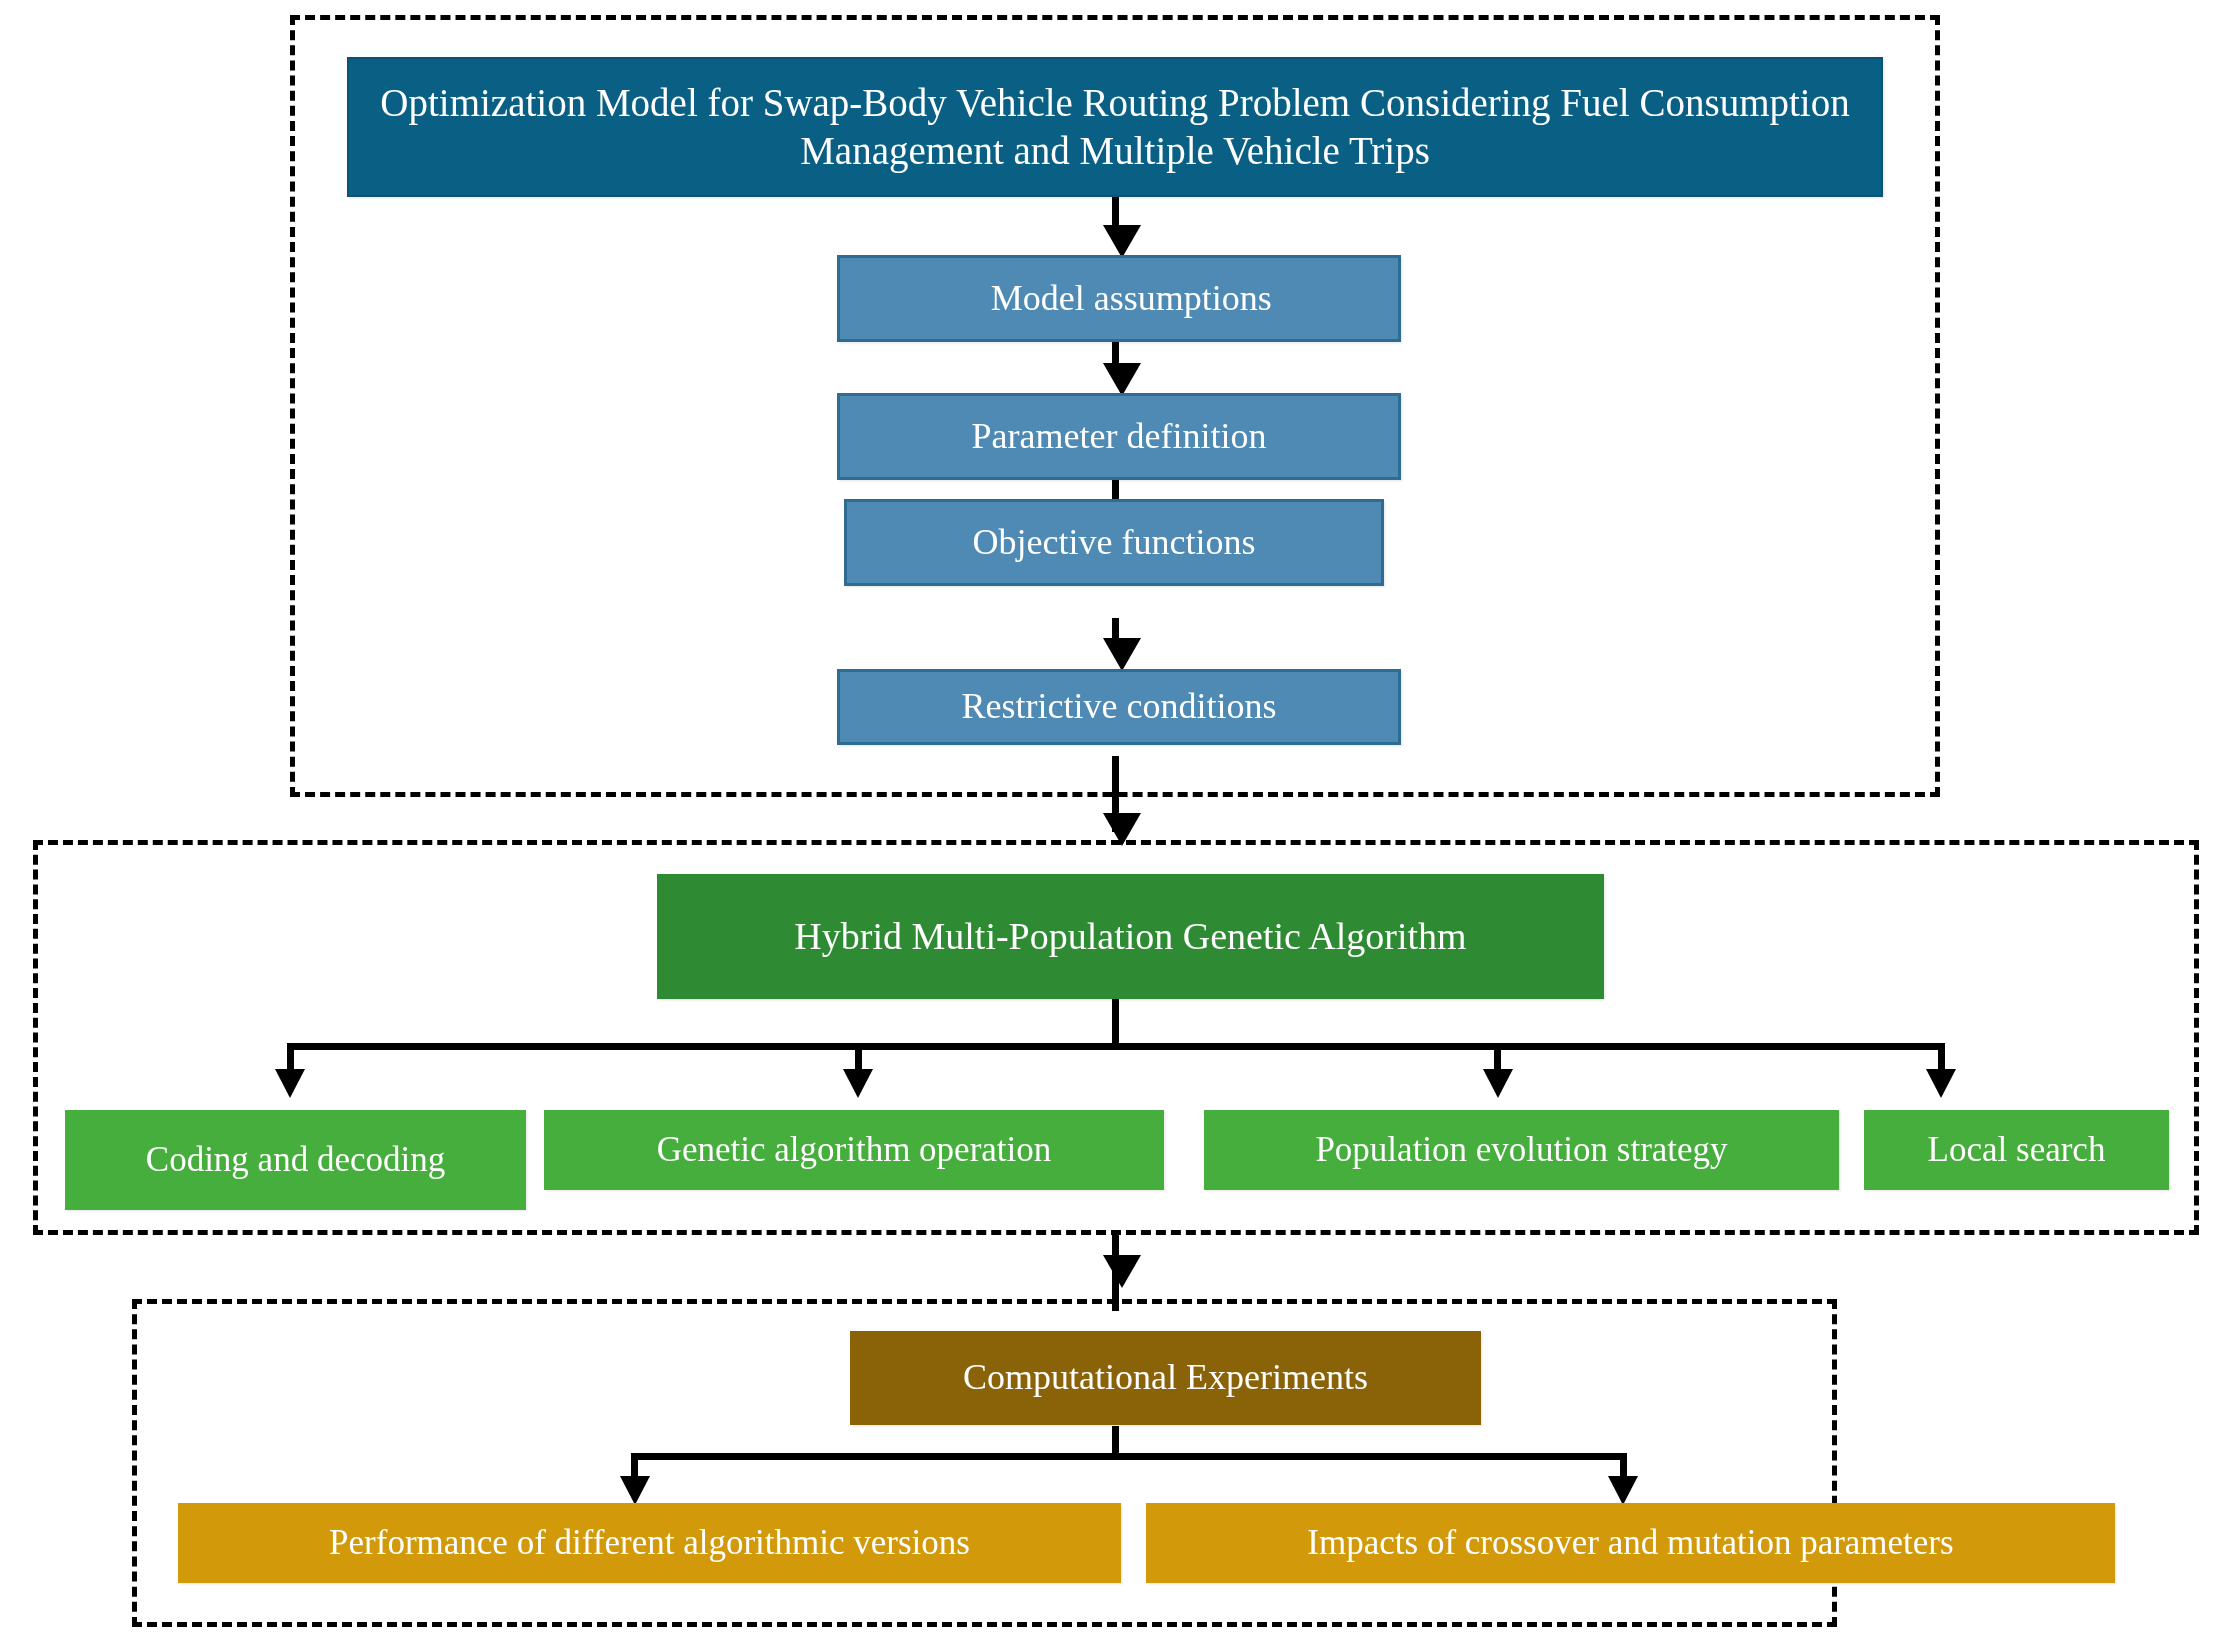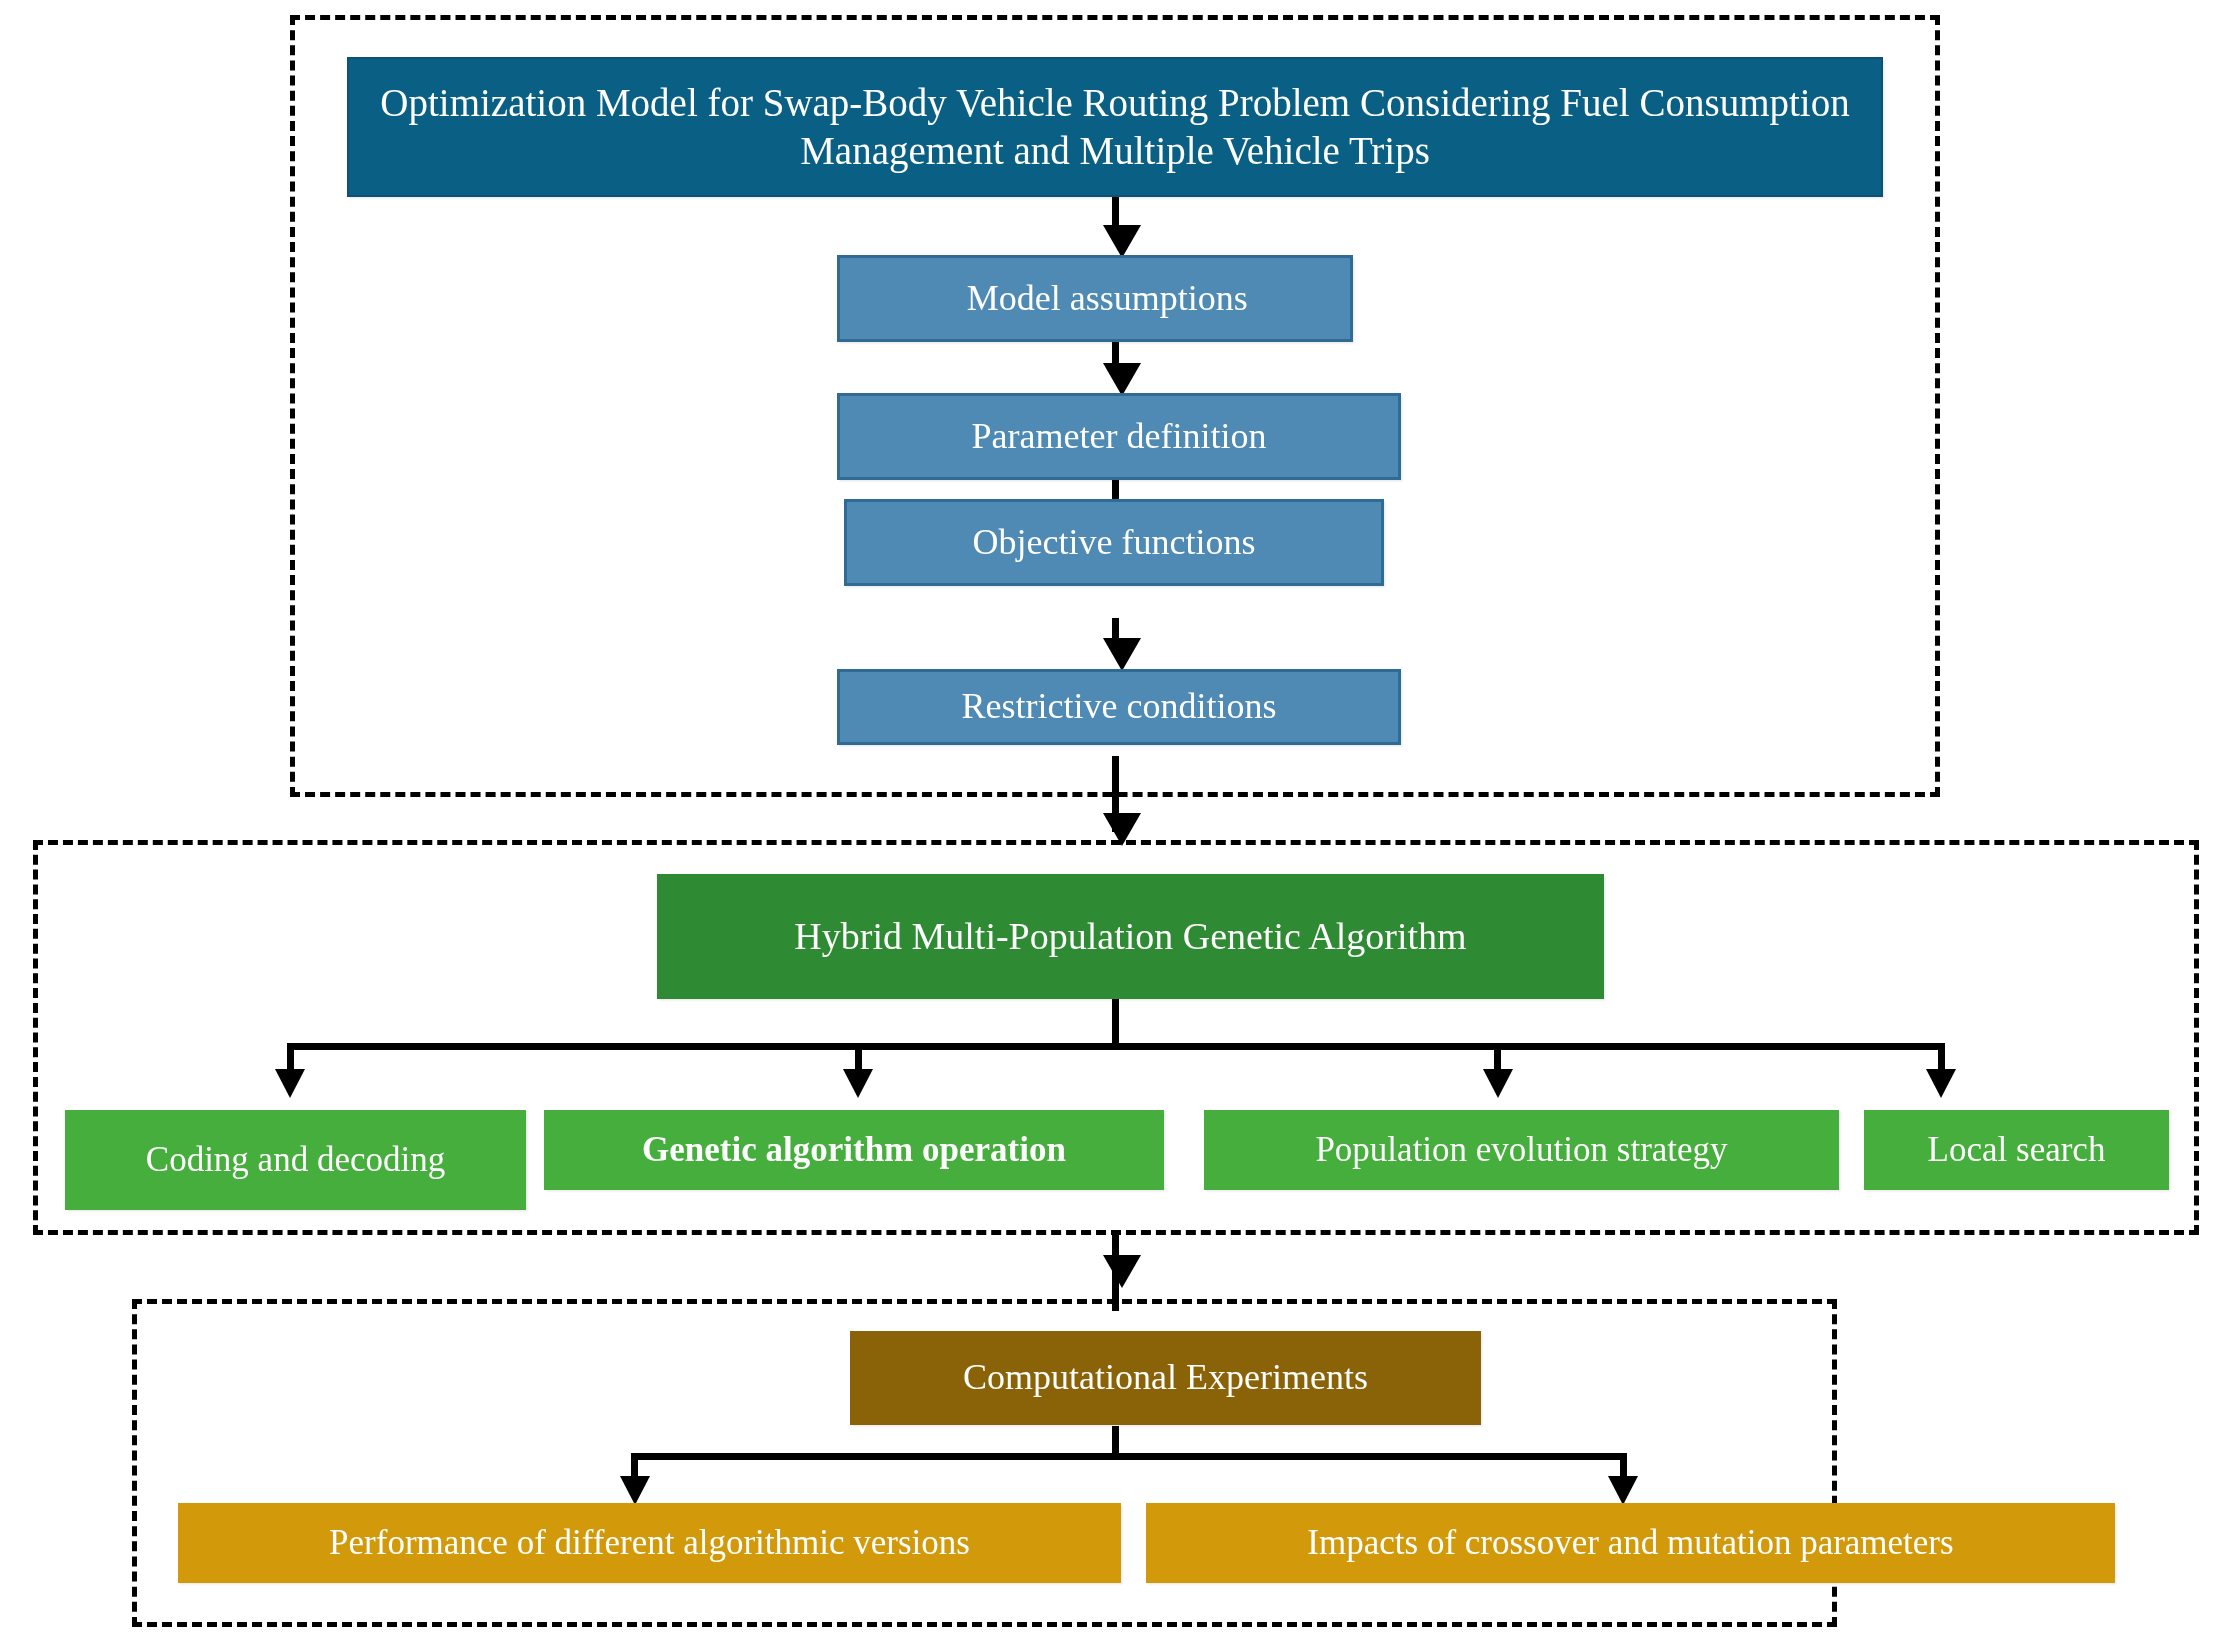--- a/index.html
+++ b/index.html
@@ -99,21 +99,21 @@
 
 <div id="canvas">
 
   <div class="section-frame" style="left:290px; top:14.5px; width:1650px; height:782px;"></div>
 
   <div class="node node-title" style="left:347px; top:57px; width:1536px; height:140px;">Optimization Model for Swap-Body Vehicle Routing Problem Considering Fuel Consumption Management and Multiple Vehicle Trips</div>
 
   <div class="vline" style="left:1112px; top:197px; height:38px;"></div>
   <div class="arrowhead" style="left:1103px; top:225px;"></div>
 
-  <div class="node node-blue" style="left:837px; top:255px; width:516px; height:87px;padding-left:32px;">Model assumptions</div>
+  <div class="node node-blue" style="left:837px; top:255px; width:564px; height:87px;padding-left:32px;">Model assumptions</div>
 
   <div class="vline" style="left:1112px; top:342px; height:33px;"></div>
   <div class="arrowhead" style="left:1103px; top:363px;"></div>
 
   <div class="node node-blue" style="left:837px; top:393px; width:564px; height:87px;">Parameter definition</div>
 
   <div class="vline" style="left:1112px; top:480px; height:33px;"></div>
   <div class="arrowhead" style="left:1103px; top:501px;"></div>
 
   <div class="node node-blue" style="left:837px; top:499px; width:540px; height:87px;margin-left:7px;">Objective functions</div>
@@ -140,21 +140,21 @@
   <div class="arrowhead slim" style="left:843px; top:1069px;"></div>
 
   <div class="vline" style="left:1494px; top:1043px; height:36px;"></div>
   <div class="arrowhead slim" style="left:1483px; top:1069px;"></div>
 
   <div class="vline" style="left:1938px; top:1043px; height:36px;"></div>
   <div class="arrowhead slim" style="left:1926px; top:1069px;"></div>
 
   <div class="node node-green" style="left:65px; top:1110px; width:461px; height:100px;">Coding and decoding</div>
 
-  <div class="node node-green" style="left:544px; top:1110px; width:620px; height:80px;font-weight:bold;">Genetic algorithm operation</div>
+  <div class="node node-green" style="left:544px; top:1110px; width:620px; height:80px;">Genetic algorithm operation</div>
 
   <div class="node node-green" style="left:1204px; top:1110px; width:635px; height:80px;">Population evolution strategy</div>
 
   <div class="node node-green" style="left:1864px; top:1110px; width:305px; height:80px;">Local search</div>
 
   <div class="vline" style="left:1112px; top:1235px; height:76px;"></div>
   <div class="arrowhead" style="left:1103px; top:1255px;"></div>
 
   <div class="section-frame" style="left:132px; top:1299px; width:1705px; height:328px;"></div>
 

